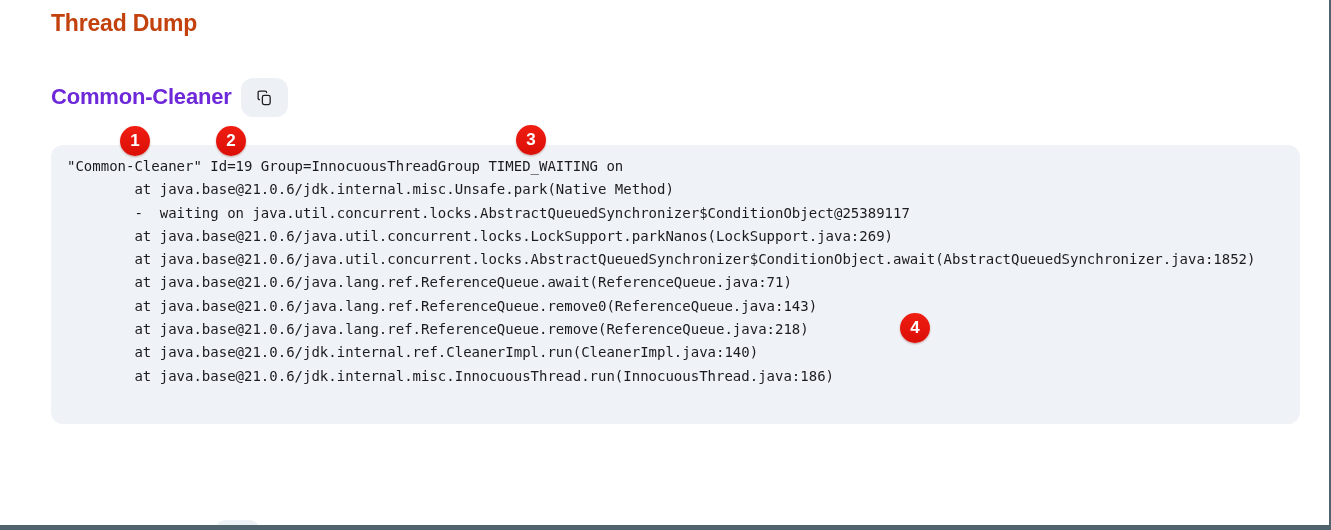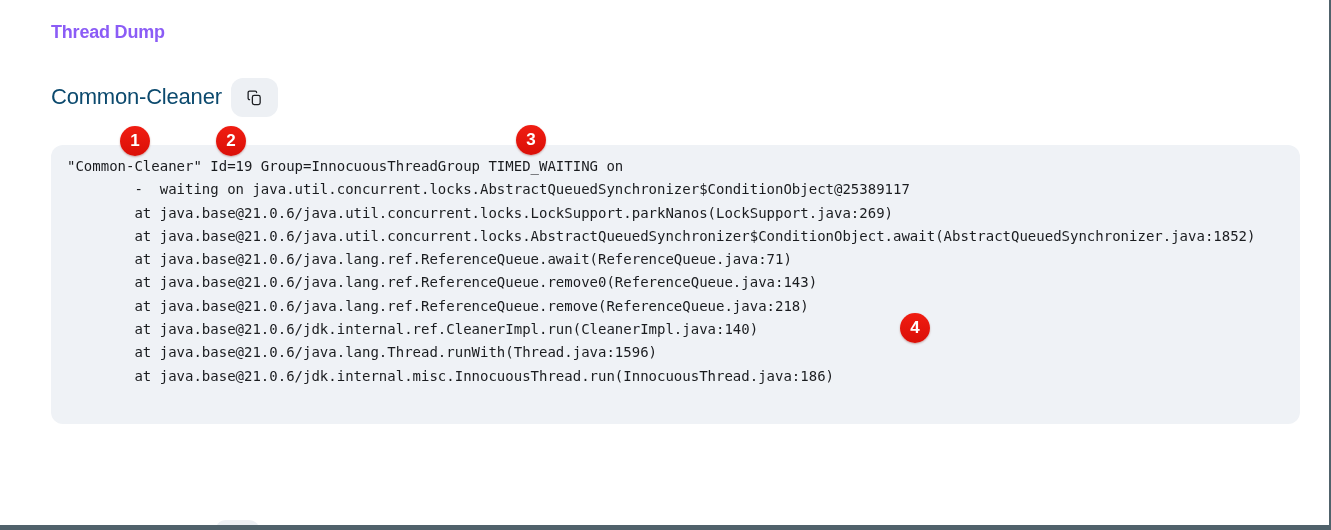--- a/index.html
+++ b/index.html
@@ -23,40 +23,40 @@
   .window-edge-bottom {
     position: absolute;
     left: 0; right: 0; bottom: 0;
     height: 5px;
     background: #50626b;
     z-index: 6;
   }
   .page-title {
     position: absolute;
     left: 51px;
-    top: 22px;
-    font-size: 18px;
+    top: 10px;
+    font-size: 23px;
     font-weight: bold;
     letter-spacing: -0.2px;
-    color: #8b5cf6;
+    color: #c2410c;
   }
   .section-heading-row {
     position: absolute;
     left: 51px;
     top: 77px;
     height: 40px;
     display: flex;
     align-items: center;
     gap: 9px;
   }
   .section-heading {
     font-size: 22px;
-    font-weight: normal;
+    font-weight: bold;
     letter-spacing: -0.2px;
-    color: #0c4a6e;
+    color: #6d28d9;
   }
   .copy-button {
     width: 47px;
     height: 39px;
     border: none;
     border-radius: 12px;
     background: #edf0f4;
     display: flex;
     align-items: center;
     justify-content: center;
@@ -128,28 +128,28 @@
         <svg width="17" height="17" viewBox="0 0 24 24" fill="none" stroke="#1c1e22" stroke-width="1.8" stroke-linecap="round" stroke-linejoin="round">
           <rect x="9" y="9" width="11" height="13" rx="2.5"></rect>
           <path d="M5 15c-1.1 0-2-.9-2-2V5c0-1.1.9-2 2-2h8c1.1 0 2 .9 2 2"></path>
         </svg>
       </span>
     </button>
   </div>
 
   <div class="code-panel">
     <div class="code-line">"Common-Cleaner" Id=19 Group=InnocuousThreadGroup TIMED_WAITING on</div>
+    <div class="code-line">        at java.base@21.0.6/jdk.internal.misc.Unsafe.park(Native Method)</div>
     <div class="code-line">        -  waiting on java.util.concurrent.locks.AbstractQueuedSynchronizer$ConditionObject@25389117</div>
     <div class="code-line">        at java.base@21.0.6/java.util.concurrent.locks.LockSupport.parkNanos(LockSupport.java:269)</div>
     <div class="code-line">        at java.base@21.0.6/java.util.concurrent.locks.AbstractQueuedSynchronizer$ConditionObject.await(AbstractQueuedSynchronizer.java:1852)</div>
     <div class="code-line">        at java.base@21.0.6/java.lang.ref.ReferenceQueue.await(ReferenceQueue.java:71)</div>
     <div class="code-line">        at java.base@21.0.6/java.lang.ref.ReferenceQueue.remove0(ReferenceQueue.java:143)</div>
     <div class="code-line">        at java.base@21.0.6/java.lang.ref.ReferenceQueue.remove(ReferenceQueue.java:218)</div>
     <div class="code-line">        at java.base@21.0.6/jdk.internal.ref.CleanerImpl.run(CleanerImpl.java:140)</div>
-    <div class="code-line">        at java.base@21.0.6/java.lang.Thread.runWith(Thread.java:1596)</div>
     <div class="code-line">        at java.base@21.0.6/jdk.internal.misc.InnocuousThread.run(InnocuousThread.java:186)</div>
   </div>
 
   <div class="annotation-badge badge-1">
     <span>1</span>
   </div>
   <div class="annotation-badge badge-2">
     <span>2</span>
   </div>
   <div class="annotation-badge badge-3">

